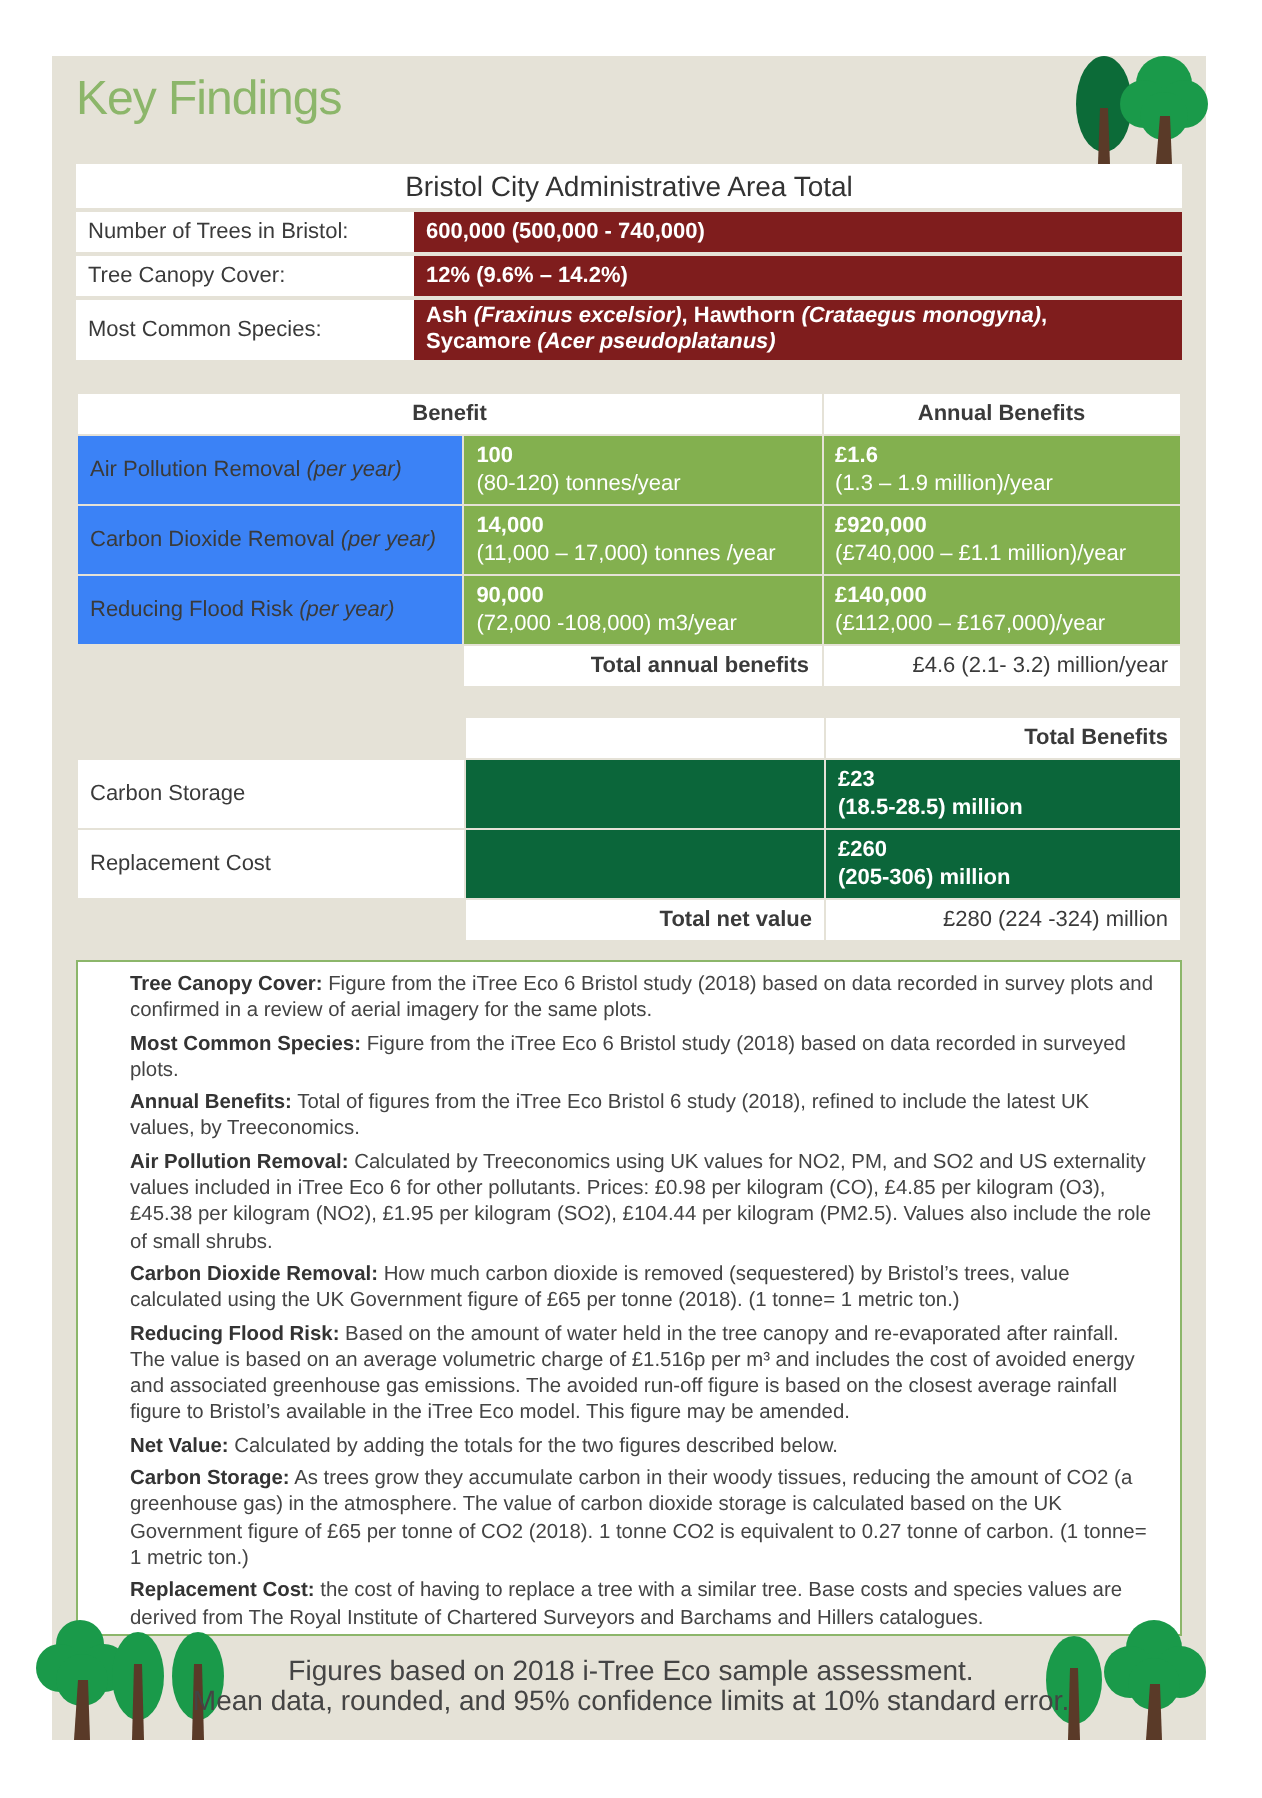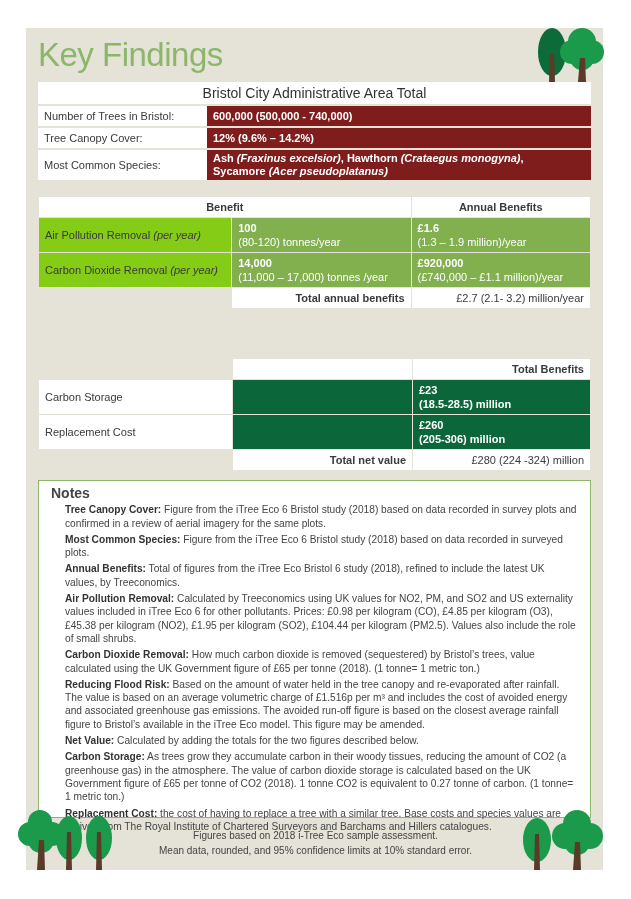--- a/index.html
+++ b/index.html
@@ -1,52 +1,52 @@
 <!DOCTYPE html>
 <html><head>
 <meta charset="utf-8">
 <style>
   html, body { margin: 0; padding: 0; background: #ffffff; }
   body { width: 631px; height: 899px; position: relative; overflow: hidden;
          font-family: "Liberation Sans", sans-serif; color: #3a3a3a; }
   .panel { position: absolute; left: 26px; top: 28px; width: 577px; height: 842px; background: #e5e2d7; }
-  .title { position: absolute; left: 38px; top: 36px; font-size: 33px; color: #8cb66a; font-weight: normal; letter-spacing: -0.5px; }
+  .title { position: absolute; left: 38px; top: 36px; font-size: 24px; color: #8cb66a; font-weight: normal; letter-spacing: -0.5px; }
   .tree-svg { position: absolute; }
 
   table { border-collapse: collapse; position: absolute; font-size: 11px; }
   td { padding: 0 6px; vertical-align: middle; }
   .t1 { left: 38px; top: 82px; width: 553px; }
   .t1 .head td { background: #fff; text-align: center; font-size: 14px; height: 22px; color: #333; border-bottom: 2px solid #e5e2d7; }
   .t1 .lbl { background: #fff; width: 157px; height: 20px; border-bottom: 2px solid #e5e2d7; }
   .t1 .val { background: #7f1d1d; color: #fff; font-weight: bold; border-bottom: 2px solid #e5e2d7; }
   .t1 .val i { font-weight: bold; }
   .t1 tr.tall td { height: 30px; line-height: 13px; }
 
   .t2 { left: 38px; top: 196px; width: 553px; }
   .t2 td { border: 1px solid #e5e2d7; }
   .t2 .hd { background: #fff; font-weight: bold; text-align: center; height: 20px; }
-  .t2 .lbl { background: #84cc16; width: 181px; height: 34px; }
+  .t2 .lbl { background: #3b82f6; width: 181px; height: 34px; }
   .t2 .num { background: #83b04f; color: #fff; text-align: left; width: 167px; line-height: 14px; }
   .t2 .num b { font-weight: bold; }
   .t2 .empty { background: #e5e2d7; border: none; }
   .t2 .tot { background: #fff; text-align: right; height: 20px; }
 
   .t3 { left: 38px; top: 358px; width: 553px; }
   .t3 td { border: 1px solid #e5e2d7; }
   .t3 .empty { background: #e5e2d7; border: none; }
   .t3 .hd { background: #fff; font-weight: bold; text-align: right; height: 20px; }
   .t3 .lbl { background: #fff; width: 181px; height: 34px; }
   .t3 .dk { background: #0b663a; color: #fff; font-weight: bold; line-height: 14px; }
   .t3 .tot { background: #fff; text-align: right; height: 20px; }
 
   .notes { position: absolute; left: 38px; top: 480px; width: 527px; height: 326px; background: #fff; border: 1px solid #8cb66a; padding: 5px 12px; font-size: 10.2px; line-height: 13.3px; color: #444; }
   .notes h2 { margin: 1px 0 3px 0; font-size: 14px; font-weight: bold; color: #444; }
   .note { margin: 0 0 3px 14px; }
   .note b { font-weight: bold; color: #333; }
-  .footer { position: absolute; left: 0; width: 631px; top: 828px; text-align: center; font-size: 10px; line-height: 15px; color: #444; }
+  .footer { position: absolute; left: 0; width: 631px; top: 828px; text-align: center; font-size: 14px; line-height: 15px; color: #444; }
 </style>
 </head>
 <body>
 
 <div class="panel"></div>
 
 <h1 class="title" style="margin:0;">Key Findings</h1>
 
 <svg class="tree-svg" style="left:530px; top:18px;" width="80" height="64" viewBox="0 0 80 64">
   <g>
@@ -99,23 +99,28 @@
     <td class="lbl"><span>Air Pollution Removal</span> <i>(per year)</i></td>
     <td class="num"><b>100</b><br><span>(80-120) tonnes/year</span></td>
     <td class="num"><b>£1.6</b><br><span>(1.3 – 1.9 million)/year</span></td>
   </tr>
   <tr>
     <td class="lbl"><span>Carbon Dioxide Removal</span> <i>(per year)</i></td>
     <td class="num"><b>14,000</b><br><span>(11,000 – 17,000) tonnes /year</span></td>
     <td class="num"><b>£920,000</b><br><span>(£740,000 – £1.1 million)/year</span></td>
   </tr>
   <tr>
+    <td class="lbl"><span>Reducing Flood Risk</span> <i>(per year)</i></td>
+    <td class="num"><b>90,000</b><br><span>(72,000 -108,000) m3/year</span></td>
+    <td class="num"><b>£140,000</b><br><span>(£112,000 – £167,000)/year</span></td>
+  </tr>
+  <tr>
     <td class="empty"></td>
     <td class="tot" style="font-weight:bold;">Total annual benefits</td>
-    <td class="tot">£2.7 (2.1- 3.2) million/year</td>
+    <td class="tot">£4.6 (2.1- 3.2) million/year</td>
   </tr>
 </tbody>
   </table>
 
 <table class="t3">
   <tbody>
       <tr>
     <td class="empty" style="width:181px;"></td>
     <td class="hd" style="width:167px;"></td>
     <td class="hd">Total Benefits</td>
@@ -132,21 +137,20 @@
   </tr>
   <tr>
     <td class="empty"></td>
     <td class="tot" style="font-weight:bold;">Total net value</td>
     <td class="tot">£280 (224 -324) million</td>
   </tr>
 </tbody>
   </table>
 
 <div class="notes">
-  <h2>Notes</h2>
   <p class="note"><b>Tree Canopy Cover:</b><span> Figure from the iTree Eco 6 Bristol study (2018) based on data recorded in survey plots and confirmed in a review of aerial imagery for the same plots.</span></p>
   <p class="note"><b>Most Common Species:</b><span> Figure from the iTree Eco 6 Bristol study (2018) based on data recorded in surveyed plots.</span></p>
   <p class="note"><b>Annual Benefits:</b><span> Total of figures from the iTree Eco Bristol 6 study (2018), refined to include the latest UK values, by Treeconomics.</span></p>
   <p class="note"><b>Air Pollution Removal:</b><span> Calculated by Treeconomics using UK values for NO2, PM, and SO2 and US externality values included in iTree Eco 6 for other pollutants. Prices: £0.98 per kilogram (CO), £4.85 per kilogram (O3), £45.38 per kilogram (NO2), £1.95 per kilogram (SO2), £104.44 per kilogram (PM2.5). Values also include the role of small shrubs.</span></p>
   <p class="note"><b>Carbon Dioxide Removal:</b><span> How much carbon dioxide is removed (sequestered) by Bristol’s trees, value calculated using the UK Government figure of £65 per tonne (2018). (1 tonne= 1 metric ton.)</span></p>
   <p class="note"><b>Reducing Flood Risk:</b><span> Based on the amount of water held in the tree canopy and re-evaporated after rainfall. The value is based on an average volumetric charge of £1.516p per m³ and includes the cost of avoided energy and associated greenhouse gas emissions. The avoided run-off figure is based on the closest average rainfall figure to Bristol’s available in the iTree Eco model. This figure may be amended.</span></p>
   <p class="note"><b>Net Value:</b><span> Calculated by adding the totals for the two figures described below.</span></p>
   <p class="note"><b>Carbon Storage:</b><span> As trees grow they accumulate carbon in their woody tissues, reducing the amount of CO2 (a greenhouse gas) in the atmosphere. The value of carbon dioxide storage is calculated based on the UK Government figure of £65 per tonne of CO2 (2018). 1 tonne CO2 is equivalent to 0.27 tonne of carbon. (1 tonne= 1 metric ton.)</span></p>
   <p class="note"><b>Replacement Cost:</b><span> the cost of having to replace a tree with a similar tree. Base costs and species values are derived from The Royal Institute of Chartered Surveyors and Barchams and Hillers catalogues.</span></p>
 </div>

